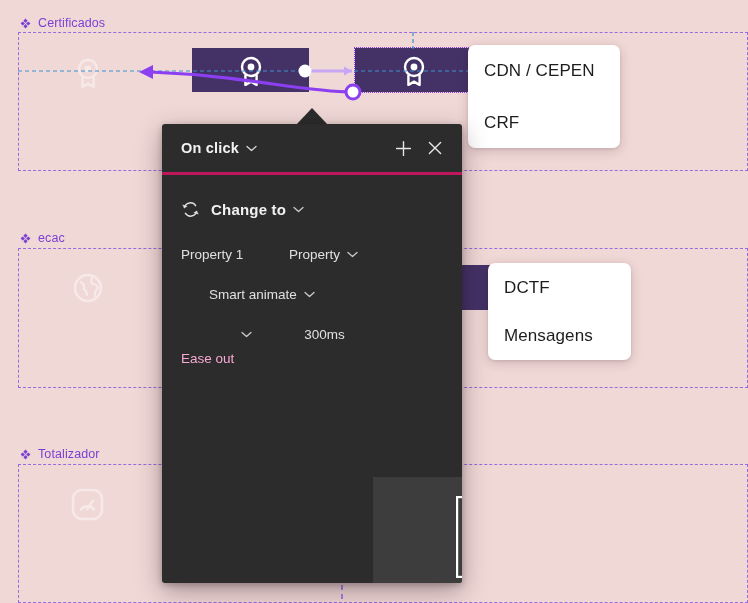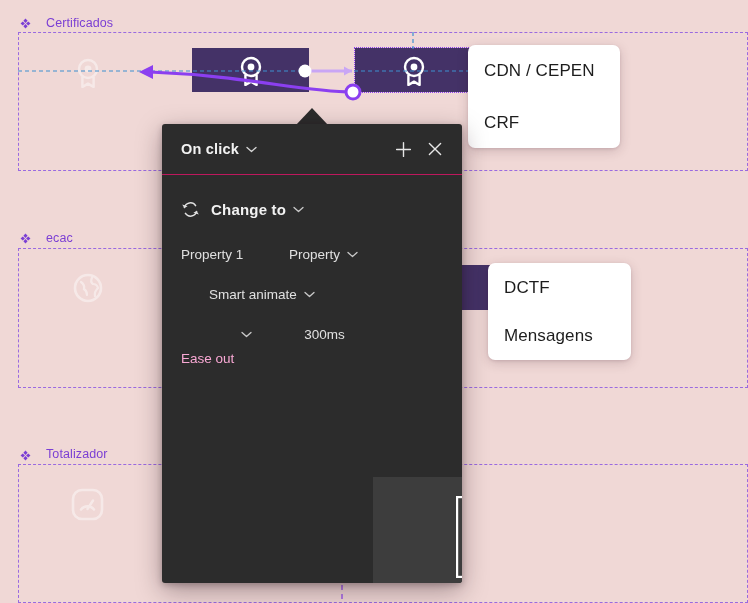--- a/index.html
+++ b/index.html
@@ -21,21 +21,21 @@
     height: 603px;
     background: #f0d8d6;
     overflow: hidden;
   }
 
   
   .frame-label {
     position: absolute;
     display: flex;
     align-items: center;
-    gap: 15px;
+    gap: 7px;
     font-size: 12.5px;
     color: #7b3fd4;
     letter-spacing: .1px;
     white-space: nowrap;
   }
   .diamond-icon {
     width: 11px;
     height: 11px;
     flex: none;
     display: block;
@@ -120,21 +120,21 @@
     height: 0;
     border-left: 16px solid transparent;
     border-right: 16px solid transparent;
     border-bottom: 17px solid #2c2c2c;
   }
   .panel-header {
     height: 51px;
     display: flex;
     align-items: center;
     padding: 0 14px 0 19px;
-    border-bottom: 1px solid #be185d;
+    border-bottom: 3px solid #be185d;
     box-sizing: border-box;
   }
   .panel-title {
     font-size: 14.5px;
     font-weight: bold;
     color: #f2f2f2;
     letter-spacing: .2px;
   }
   .hdr-chevron {
     margin-left: 7px;
@@ -266,21 +266,21 @@
   </div>
   <div class="frame-box" style="left:18px; top:248px; width:730px; height:140px;"></div>
 
   <svg class="ghost-icon" style="left:72px; top:272px;" width="32" height="32" viewBox="0 0 32 32">
     <circle cx="16" cy="16" r="13" fill="none" stroke="#ffffff" stroke-width="2.6"></circle>
     <path d="M9 10 Q13 13 12 17 Q15 19 15 23 M20 5.5 Q18 10 21 12 Q25 12 26 16 Q22 20 23 24" fill="none" stroke="#ffffff" stroke-width="2.2" stroke-linecap="round"></path>
   </svg>
 
   <div class="mini-node" style="left:462px; top:265px; width:28px; height:45px;"></div>
 
-  <div class="frame-label" style="left:20px; top:447px;align-items:flex-end;">
+  <div class="frame-label" style="left:20px; top:447px;">
     <svg class="diamond-icon" viewBox="0 0 12 12">
       <path d="M6 0.6 L8.3 3 L6 5.4 L3.7 3 Z M6 6.6 L8.3 9 L6 11.4 L3.7 9 Z M0.6 6 L3 3.7 L5.4 6 L3 8.3 Z M6.6 6 L9 3.7 L11.4 6 L9 8.3 Z" fill="#7b3fd4"></path>
     </svg>
     <span>Totalizador</span>
   </div>
   <div class="frame-box" style="left:18px; top:464px; width:730px; height:139px;"></div>
 
   <svg class="ghost-icon" style="left:71px; top:488px;" width="33" height="33" viewBox="0 0 33 33">
     <rect x="2" y="2" width="29" height="29" rx="9" fill="none" stroke="#ffffff" stroke-width="2.6"></rect>
     <path d="M10 21.5 A8.2 8.2 0 0 1 23 21.5" fill="none" stroke="#ffffff" stroke-width="2.4" stroke-linecap="round"></path>

